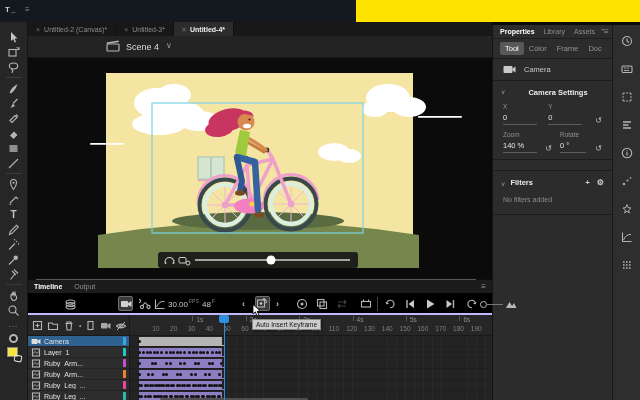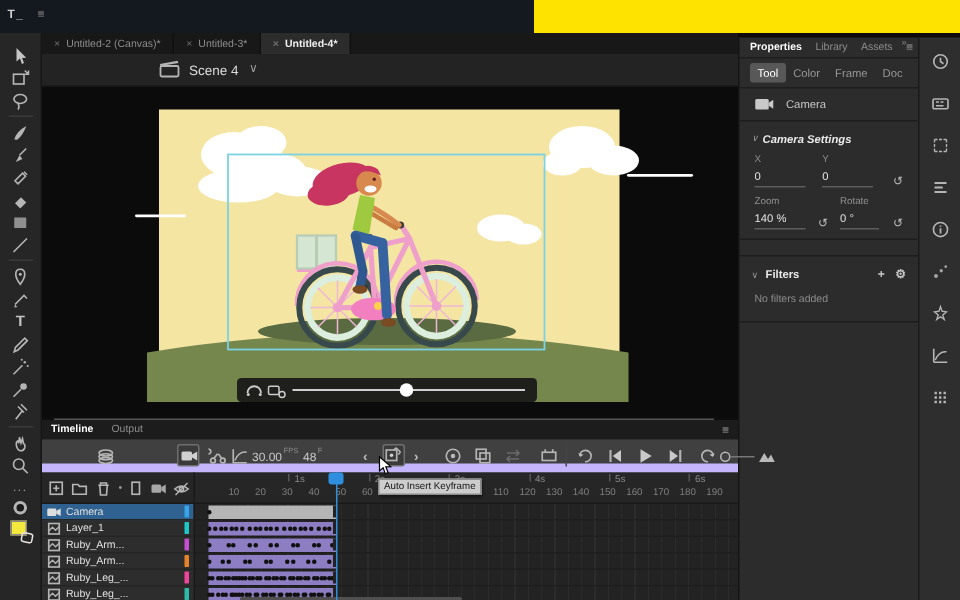--- a/index.html
+++ b/index.html
@@ -47,21 +47,21 @@
   #props { left:492px; top:25px; width:120px; height:375px; background:#2c2c2c; border-left:1px solid #141414; font-size:7px; color:#cfcfcf; }
   #props-header { height:14px; display:flex; align-items:center; gap:9px; padding:0 7px; border-bottom:1px solid #1d1d1d; }
   #props-header .ptab { color:#8d8d8d; }
   #props-header .ptab.active { color:#fff; font-weight:bold; }
   #props-menu { margin-left:auto; color:#9a9a9a; font-size:8px; }
   #subtabs { height:20px; display:flex; align-items:center; justify-content:space-between; padding:0 7px; border-bottom:1px solid #1d1d1d; }
   .subtab { color:#979797; font-size:7.5px; padding:2px 5px; border-radius:2px; }
   .subtab.active { background:#585858; color:#fff; }
   #obj-row { height:22px; display:flex; align-items:center; gap:8px; padding:0 10px; border-bottom:1px solid #1d1d1d; }
   #obj-row span { font-size:7.5px; color:#c9c9c9; }
-  .section-h { display:flex; align-items:flex-start; gap:3px; padding:7px 8px 4px; color:#eaeaea; font-weight:bold; font-size:7.5px;font-style:italic; }
+  .section-h { display:flex; align-items:flex-start; gap:23px; padding:7px 8px 4px; color:#eaeaea; font-weight:bold; font-size:7.5px; }
   .section-h .chev { color:#9a9a9a; font-weight:normal; font-size:6px; }
   .sec-div { height:1px; background:#1d1d1d; margin-top:6px; }
   .fieldrow { display:flex; padding:2px 10px 0; }
   .fld { width:46px; }
   .fld .lbl { color:#8f8f8f; font-size:6.5px; margin-bottom:3px; }
   .fld .val { color:#e2e2e2; font-size:7.5px; border-bottom:1px solid #5c5c5c; width:34px; padding-bottom:2px; }
   .reset { color:#bdbdbd; font-size:8px; align-self:flex-end; margin-left:2px; }
   #dropdown { margin:6px 8px 0; height:15px; background:#333; border:1px solid #4c4c4c; border-radius:2px; display:flex; align-items:center; padding:0 6px; color:#dedede; font-size:7.5px; }
   #dropdown .dchev { margin-left:auto; color:#9a9a9a; font-size:6px; }
   #filters-h { display:flex; align-items:flex-end; gap:5px; padding:7px 8px 4px; color:#eaeaea; font-weight:bold; font-size:7.5px; }
@@ -73,21 +73,21 @@
   #collapse-1 { left:601px; top:26px; color:#8a8a8a; font-size:6px; }
   #collapse-2 { left:628px; top:26px; color:#8a8a8a; font-size:6px; }
 
   
   #timeline { left:28px; top:278px; width:464px; height:122px; background:#262626; border-top:2px solid #0d0d0d; }
   #tl-grip { position:absolute; left:8px; top:-1px; width:440px; height:1px; background:#555; }
   #tl-tabs { height:13px; background:#1c1c1c; display:flex; align-items:center; gap:12px; padding:0 6px; }
   .tl-tab { font-size:7px; color:#8d8d8d; }
   .tl-tab.active { color:#fff; font-weight:bold; }
   #tl-menu { margin-left:auto; color:#9a9a9a; font-size:8px; }
-  #tl-controls { height:22px; background:#404040; border-bottom:6px solid #c4b5fd; position:relative; }
+  #tl-controls { height:22px; background:#000000; border-bottom:2px solid #c4b5fd; position:relative; }
   .ctl { position:absolute; top:0; height:22px; display:flex; align-items:center; justify-content:center; color:#b9b9b9; }
   .ctl.dim { opacity:.35; }
   .ctl-box { border:1px solid #6e6e6e; background:#3a3a3a; border-radius:2px; width:15px; height:15px; top:3px; }
   .ctl-txt { font-size:8px; color:#c9c9c9; }
   .ctl-sup { font-size:5px; color:#8a8a8a; margin-left:1px; position:relative; top:-3px; }
   .ctl-arrow { font-size:9px; color:#c0c0c0; font-weight:bold; }
   #tl-body { position:absolute; left:0; top:35px; width:464px; height:87px; }
   #layer-toolbar { position:absolute; left:0; top:0; width:102px; height:21px; background:#262626; border-right:1px solid #191919; border-bottom:1px solid #191919; display:flex; align-items:center; gap:4px; padding:0 4px; }
   #ruler { position:absolute; left:102px; top:0; width:362px; height:21px; background:#262626; border-bottom:1px solid #191919; overflow:hidden; }
   .sec-lbl { position:absolute; top:1px; font-size:6.5px; color:#8b8b8b; }

